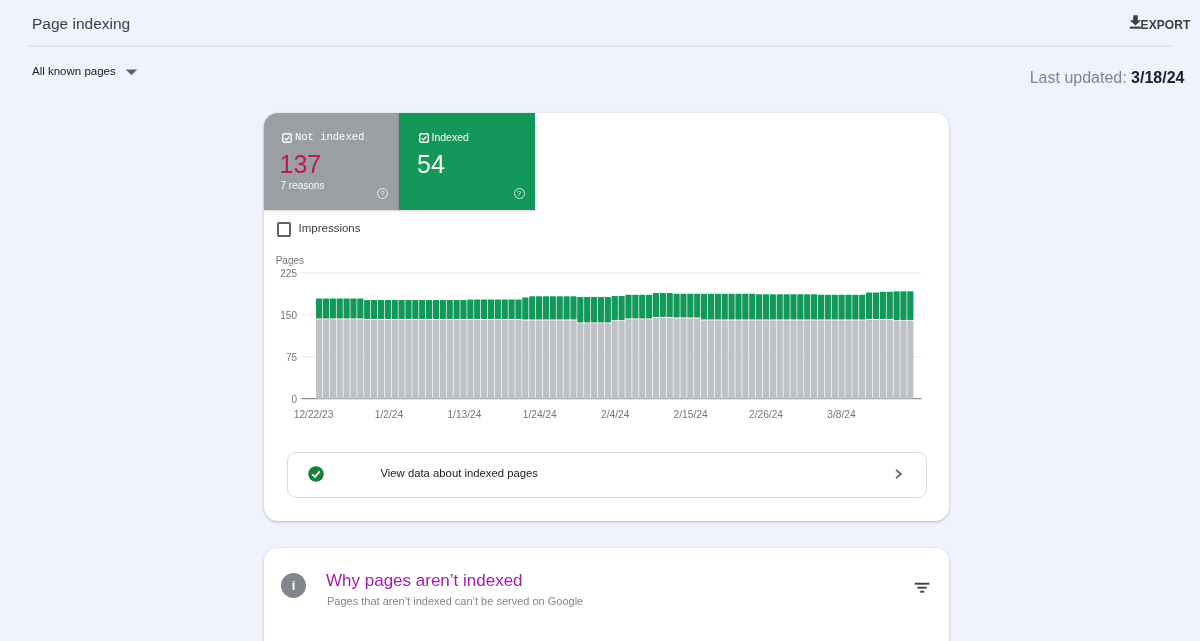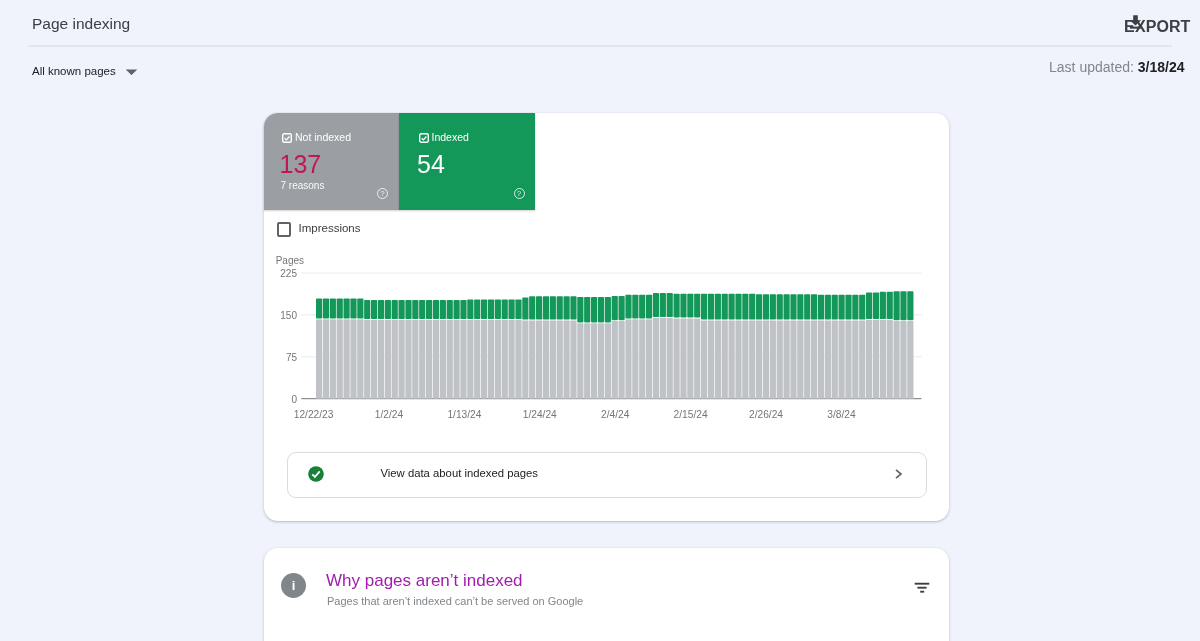--- a/index.html
+++ b/index.html
@@ -10,38 +10,38 @@
 </head>
 <body>
 
   <div class="abs" style="left:32px;top:15px;font-size:15.5px;color:#3c4043;">Page indexing</div>
   <svg class="abs" style="left:1128px;top:14px;" width="15" height="16" viewBox="0 0 15 16">
     <g fill="#3c4043">
       <path d="M5.2 1.3 h4.6 v4.9 h3.3 l-5.6 5.3 -5.6-5.3 h3.3 z"></path>
       <rect x="1.9" y="12.6" width="11" height="2.1"></rect>
     </g>
   </svg>
-  <div class="abs" style="right:9.5px;top:17.5px;font-size:16px;font-weight:700;letter-spacing:0.1px;color:#3c4043;">EXPORT</div>
+  <div class="abs" style="right:9.5px;top:17.5px;font-size:12px;font-weight:700;letter-spacing:0.1px;color:#3c4043;">EXPORT</div>
   <div class="abs" style="left:28px;top:45.2px;width:1144px;height:1.5px;background:#e3e5e9;"></div>
   <div class="abs" style="left:32px;top:65px;font-size:11.5px;color:#202124;">All known pages</div>
   <svg class="abs" style="left:124.5px;top:68.8px;" width="13" height="6.5" viewBox="0 0 13 6.5">
     <path d="M0.7 0.4 h11.6 l-5.8 5.7 z" fill="#5f6368"></path>
   </svg>
-  <div class="abs" style="right:15.5px;top:59px;font-size:14px;color:#80868b;">Last updated: <span style="color:#202124;font-weight:700;">3/18/24</span></div>
+  <div class="abs" style="right:15.5px;top:69px;font-size:16px;color:#80868b;">Last updated: <span style="color:#202124;font-weight:700;">3/18/24</span></div>
 
   <div class="abs" style="left:264px;top:112.5px;width:685px;height:408px;background:#fff;border-radius:14px;box-shadow:0 1px 2px rgba(60,64,67,.22),0 1px 3px 1px rgba(60,64,67,.08);"></div>
 
   <div class="abs" style="left:264px;top:112.5px;width:135px;height:97px;background:#9b9fa4;border-radius:14px 0 0 0;box-shadow:0 1px 2px rgba(0,0,0,.18);"></div>
   <div class="abs" style="left:399px;top:112.5px;width:136px;height:97px;background:#13985a;box-shadow:0 1px 2px rgba(0,0,0,.18);"></div>
 
   <svg class="abs" style="left:282px;top:133px;" width="10" height="10" viewBox="0 0 10 10">
     <rect x="0.7" y="0.7" width="8.6" height="8.6" rx="1.6" fill="none" stroke="#fff" stroke-width="1.4"></rect>
     <path d="M2.7 5.2 l1.7 1.7 3-3.4" fill="none" stroke="#fff" stroke-width="1.3"></path>
   </svg>
-  <div class="abs" style="left:295px;top:131px;font-size:10.5px;color:#fff;">Not indexed</div>
+  <div class="abs" style="left:295px;top:131px;font-size:10.5px;color:#fff;font-family:Liberation Mono, monospace;">Not indexed</div>
   <div class="abs" style="left:279.5px;top:150px;font-size:25px;color:#be185d;">137</div>
   <div class="abs" style="left:280.5px;top:180px;font-size:10px;color:rgba(255,255,255,.95);text-align:right;">7 reasons</div>
   <div class="abs" style="left:377px;top:188px;width:11px;height:11px;border:1px solid rgba(255,255,255,.8);border-radius:50%;color:rgba(255,255,255,.85);font-size:8px;line-height:9px;text-align:center;">?</div>
 
   <svg class="abs" style="left:418.5px;top:133px;" width="10" height="10" viewBox="0 0 10 10">
     <rect x="0.7" y="0.7" width="8.6" height="8.6" rx="1.6" fill="none" stroke="#fff" stroke-width="1.4"></rect>
     <path d="M2.7 5.2 l1.7 1.7 3-3.4" fill="none" stroke="#fff" stroke-width="1.3"></path>
   </svg>
   <div class="abs" style="left:431.5px;top:131px;font-size:10.5px;color:#fff;">Indexed</div>
   <div class="abs" style="left:417px;top:150px;font-size:25px;color:#fff;">54</div>

